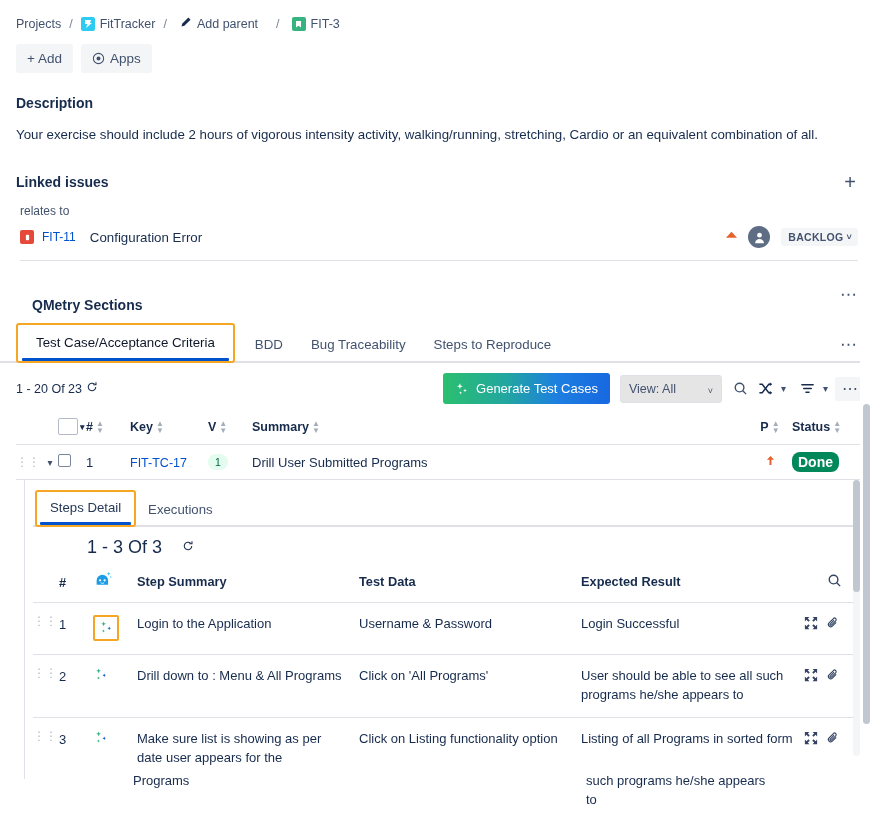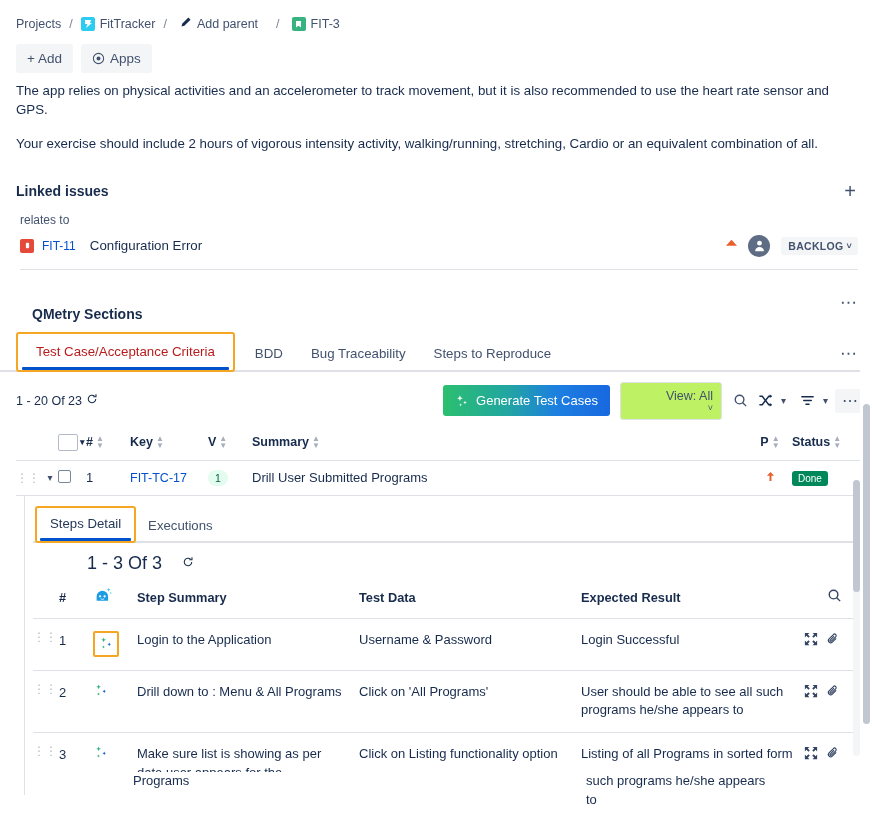--- a/index.html
+++ b/index.html
@@ -104,21 +104,21 @@
     display:flex; align-items:flex-end; justify-content:space-between;
     padding: 10px 14px 0 16px;
     border-bottom: 2px solid #dfe1e6;
     position: relative;
   }
   .qm-tabs { display:flex; align-items:flex-end; gap:0px; }
   .qm-tab {
     font-size:13.3px; color:#42526e; padding: 6px 14px 9px 14px;
     cursor:pointer; white-space:nowrap; display:flex; align-items:center; gap:6px;
   }
-  .qm-tab.active { color:#b91c1c; font-weight:400; }
+  .qm-tab.active { color:#0f172a; font-weight:400; }
   .tab-highlight {
     position:relative;
     border: 2px solid #f5a623;
     border-radius: 3px;
     padding: 4px 4px 0 4px;
     margin-bottom: -2px;
   }
   .tab-underline {
     height:3px; background:#0052cc; border-radius:1px; margin-top:-1px;
   }
@@ -137,26 +137,25 @@
   .refresh { color:#172b4d; font-size:12px; }
   .toolbar-right { display:flex; align-items:center; gap:0; }
   .btn-gen {
     background: linear-gradient(90deg,#2bbf6f 0%, #22a6a0 38%, #1d7fe0 68%, #1868e0 100%);
     color:#fff; border:none; border-radius:3px;
     font-size:13px; padding: 8px 12px; display:flex; align-items:center; gap:7px;
     cursor:pointer; font-family:"Liberation Sans", sans-serif;
   }
   .sel-view {
     margin-left:10px;
-    border:1px solid #dfe1e6; border-radius:3px; background:#bef264;
+    border:1px solid #dfe1e6; border-radius:3px; background:#e5e5e5;
     font-size:12.5px; color:#42526e;
     padding: 6px 8px; min-width:102px;
     display:flex; align-items:flex-end; justify-content:space-between;
     cursor:pointer;
-    flex-direction:column;
   }
   .tb-icon {
     color:#42526e; cursor:pointer; display:inline-flex; align-items:center;
     padding: 4px 5px; border-radius:3px;
   }
   .tb-icon svg { width:15px; height:15px; }
   .chev { font-size:10px; color:#42526e; cursor:pointer; padding:0 3px;}
   .dots-box {
     background:#f4f5f7; border-radius:3px; padding: 4px 7px;
     color:#42526e; font-size:16px; line-height:1; cursor:pointer; letter-spacing:1px;
@@ -188,22 +187,22 @@
     border-bottom:1px solid #dfe1e6;
   }
   .grip { color:#b3bac5; font-size:12px; line-height:.7; letter-spacing:0; cursor:grab; }
   .grip span { display:block; }
   .tc-key { color:#0052cc; font-size:12.5px; text-decoration:none; cursor:pointer;}
   .vbadge {
     background:#e3fcef; color:#006644; border-radius:9px; font-size:10.5px;
     padding: 2px 7px; display:inline-block;
   }
   .badge-done {
-    background:#00875a; color:#fff; font-size:10px; font-weight:400;
-    padding: 2px 6px; border-radius:3px; cursor:pointer;
+    background:#00875a; color:#fff; font-size:14px; font-weight:700;
+    padding: 2px 6px; border-radius:8px; cursor:pointer;
   }
 
   
   .c-grip  { width:26px; }
   .c-caret { width:16px; text-align:center; color:#42526e; font-size:10px;}
   .c-chk   { width:28px; }
   .c-num   { width:44px; }
   .c-key   { width:78px; }
   .c-v     { width:44px; }
   .c-sum   { flex:1; }
@@ -322,21 +321,21 @@
       <span style="display:inline-flex;">
         <svg width="13" height="13" viewBox="0 0 16 16">
           <circle cx="8" cy="8" r="6.3" fill="none" stroke="#42526e" stroke-width="1.3"></circle>
           <circle cx="8" cy="8" r="2.4" fill="#42526e"></circle>
         </svg>
       </span>
       <span>Apps</span>
     </button>
   </div>
 
-  <div class="desc-p">The app relies on physical activities and an accelerometer to track movement, but it is also recommended to use the heart rate sensor and GPS.</div>
+  <div class="section-label">Description</div>
   <div class="desc-p second">Your exercise should include 2 hours of vigorous intensity activity, walking/running, stretching, Cardio or an equivalent combination of all.</div>
 
   <div class="linked-head">
     <div class="section-label">Linked issues</div>
     <button class="plus-btn">+</button>
   </div>
   <div class="relates">relates to</div>
 
   <div class="linked-row">
     <span class="ico-bug">

